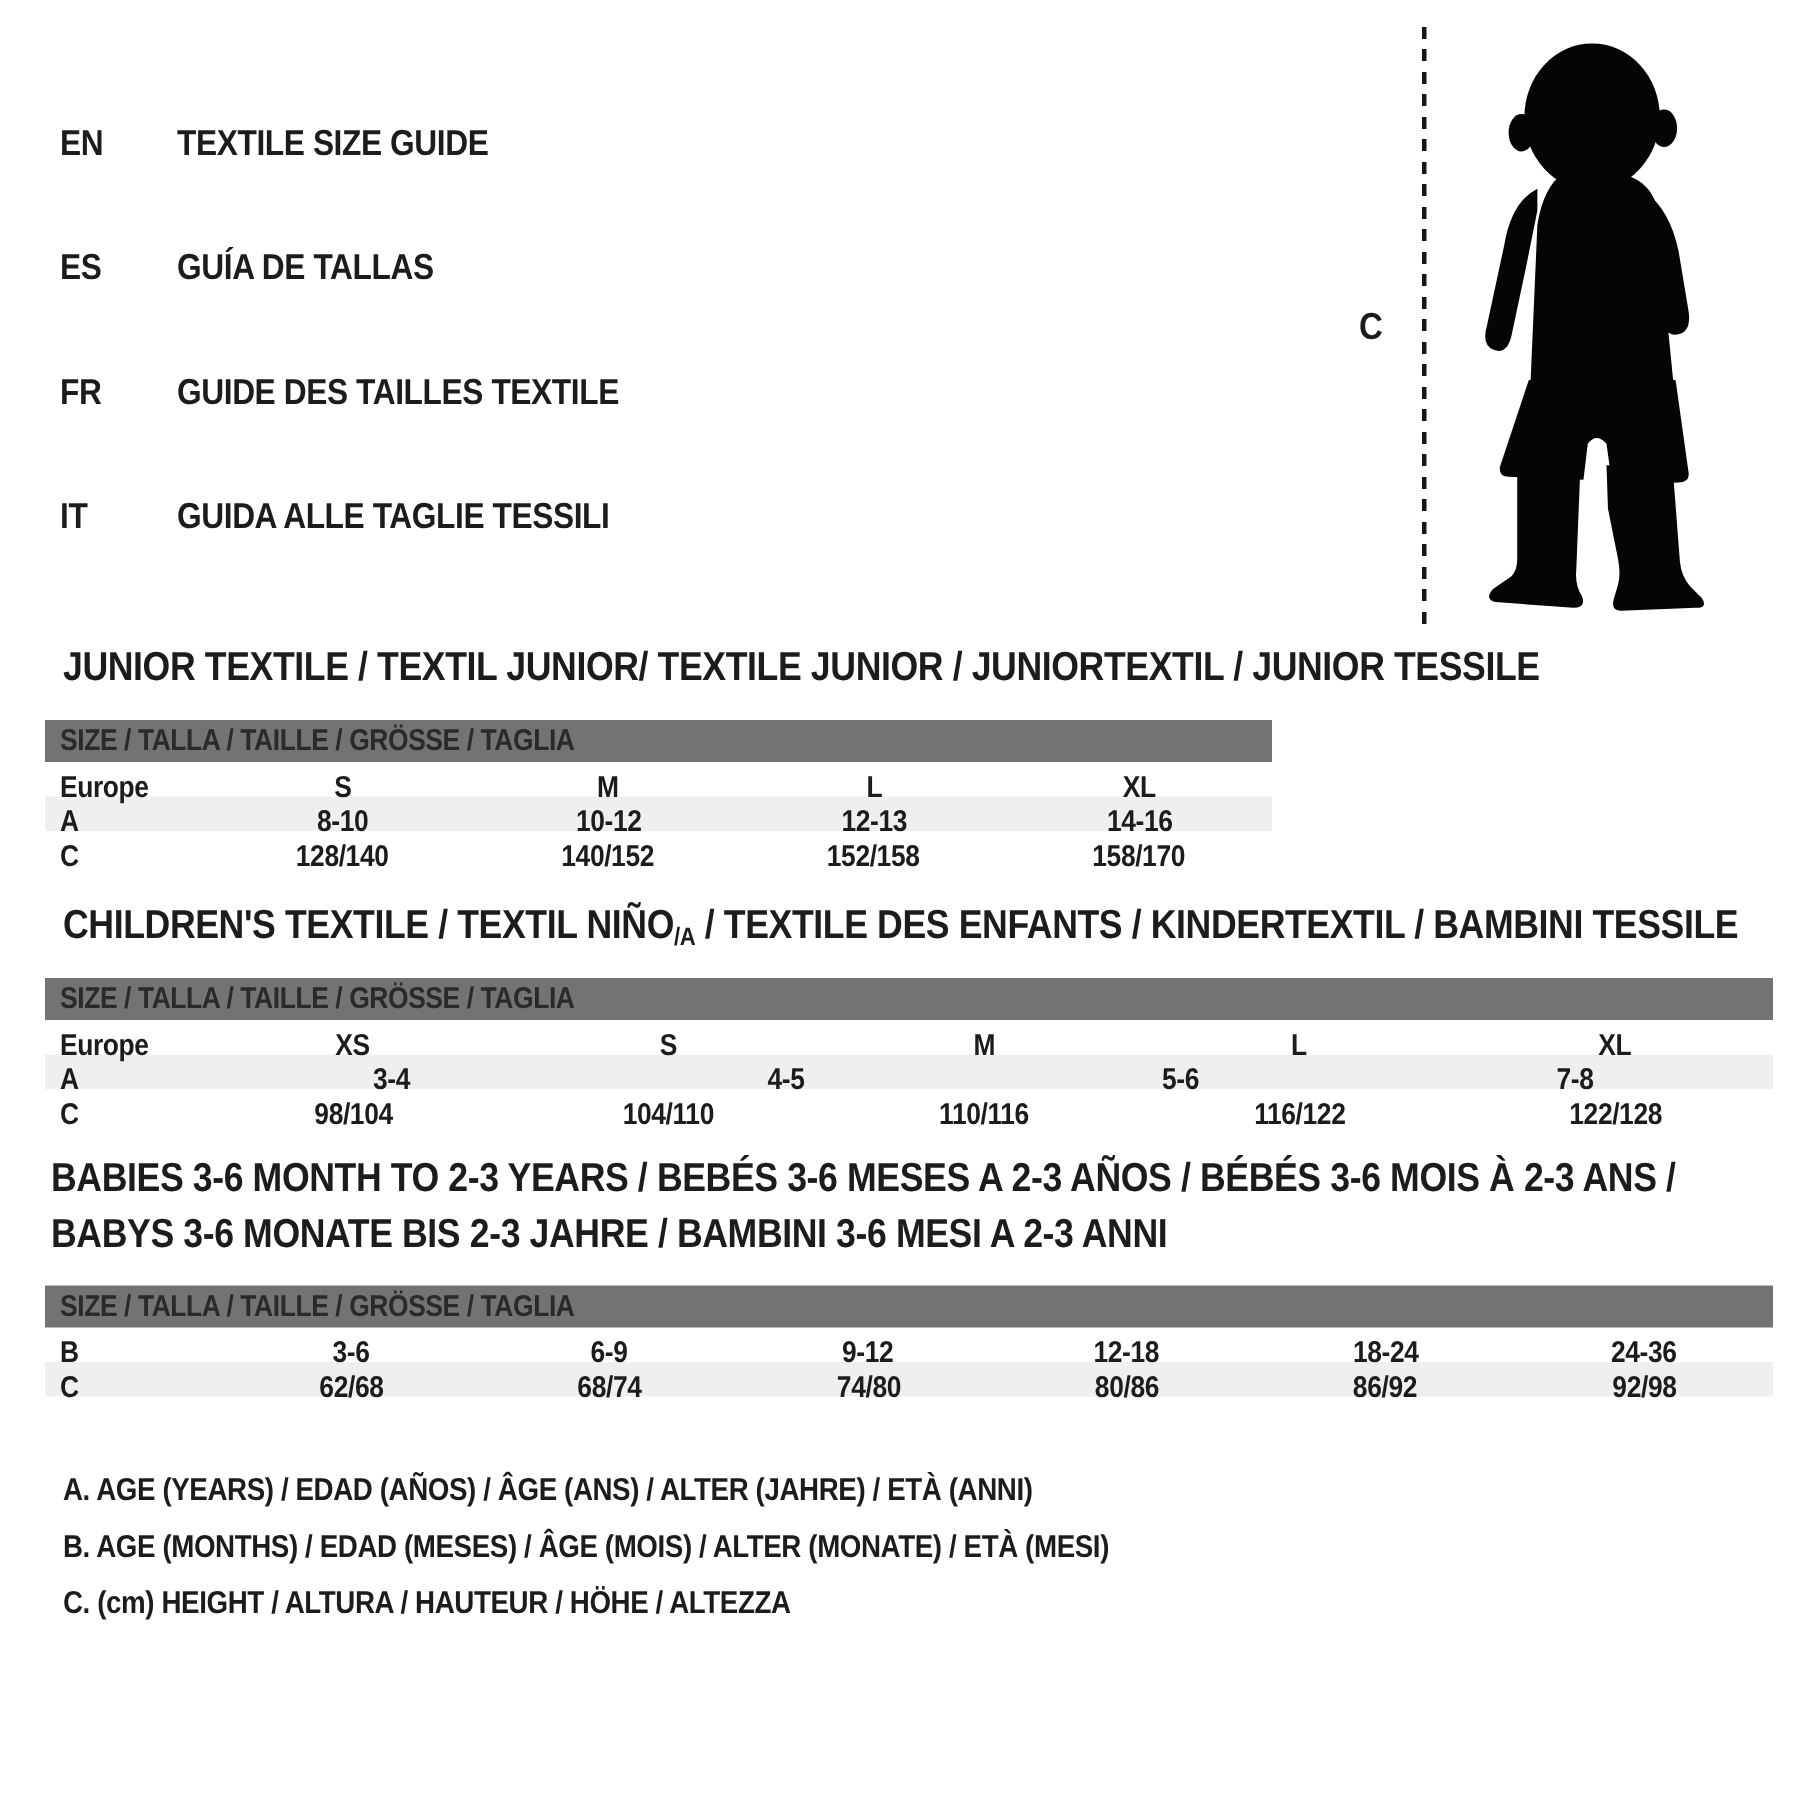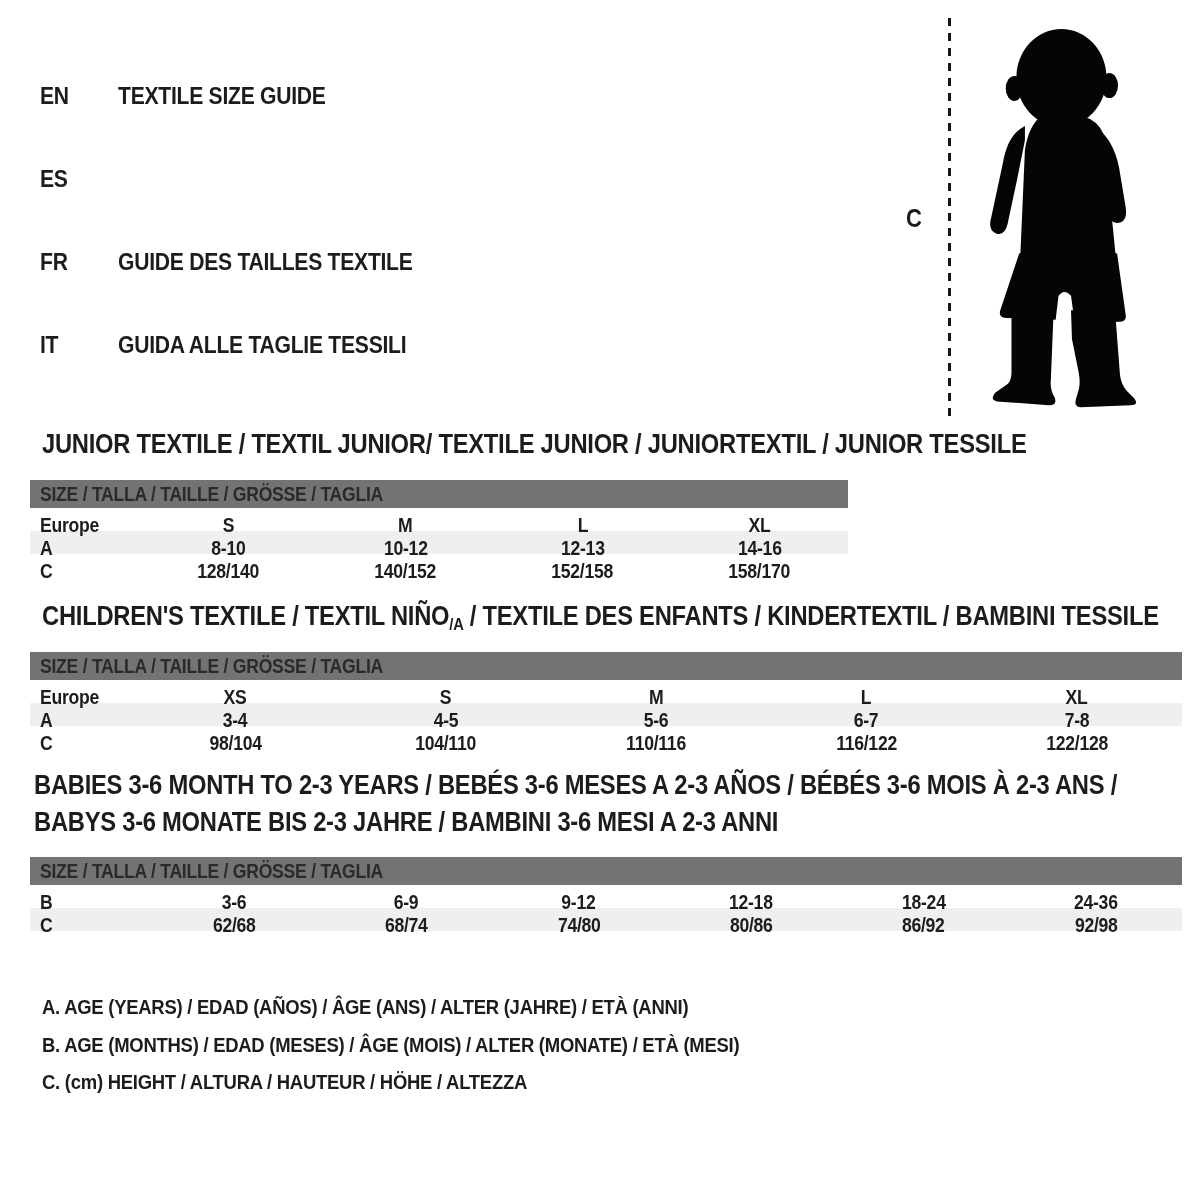--- a/index.html
+++ b/index.html
@@ -39,32 +39,33 @@
   .size-header{height:28px;line-height:28px;background:#737373;font-weight:700;font-size:20px;
     padding-left:10px;box-sizing:border-box;color:#2a2a2a;}
   .trow{display:flex;height:23px;line-height:34px;font-size:20px;font-weight:700;}
   .trow.shaded{background:#f0efef;}
   .tlabel{padding-left:10px;box-sizing:border-box;}
   .w-junior .tlabel{width:110px;}
   .w-children .tlabel{width:100px;}
   .w-babies .tlabel{width:118px;}
   .tcell{flex:1;text-align:center;}
 
-  .legend{margin:57px 0 0 12px;font-size:21px;font-weight:700;line-height:37.5px;}
+  .legend{margin:44px 0 0 12px;font-size:21px;font-weight:700;line-height:37.5px;}
 </style>
 </head>
 <body>
 
 <div class="lang-block">
     <div class="lang-row">
       <div class="lang-code"><span class="cond-l">EN</span></div>
       <div class="lang-title"><span class="cond-l">TEXTILE SIZE GUIDE</span></div>
     </div>
     <div class="lang-row">
       <div class="lang-code"><span class="cond-l">ES</span></div>
+      <div class="lang-title"><span class="cond-l">GUÍA DE TALLAS</span></div>
     </div>
     <div class="lang-row">
       <div class="lang-code"><span class="cond-l">FR</span></div>
       <div class="lang-title"><span class="cond-l">GUIDE DES TAILLES TEXTILE</span></div>
     </div>
     <div class="lang-row">
       <div class="lang-code"><span class="cond-l">IT</span></div>
       <div class="lang-title"><span class="cond-l">GUIDA ALLE TAGLIE TESSILI</span></div>
     </div>
   </div>
@@ -122,21 +123,20 @@
         <div class="tcell"><span class="cond-c">S</span></div>
         <div class="tcell"><span class="cond-c">M</span></div>
         <div class="tcell"><span class="cond-c">L</span></div>
         <div class="tcell"><span class="cond-c">XL</span></div>
       </div>
       <div class="trow shaded">
         <div class="tlabel"><span class="cond-l">A</span></div>
         <div class="tcell"><span class="cond-c">3-4</span></div>
         <div class="tcell"><span class="cond-c">4-5</span></div>
         <div class="tcell"><span class="cond-c">5-6</span></div>
-        <div class="tcell"><span class="cond-c">6-7</span></div>
         <div class="tcell"><span class="cond-c">7-8</span></div>
       </div>
       <div class="trow">
         <div class="tlabel"><span class="cond-l">C</span></div>
         <div class="tcell"><span class="cond-c">98/104</span></div>
         <div class="tcell"><span class="cond-c">104/110</span></div>
         <div class="tcell"><span class="cond-c">110/116</span></div>
         <div class="tcell"><span class="cond-c">116/122</span></div>
         <div class="tcell"><span class="cond-c">122/128</span></div>
       </div>

